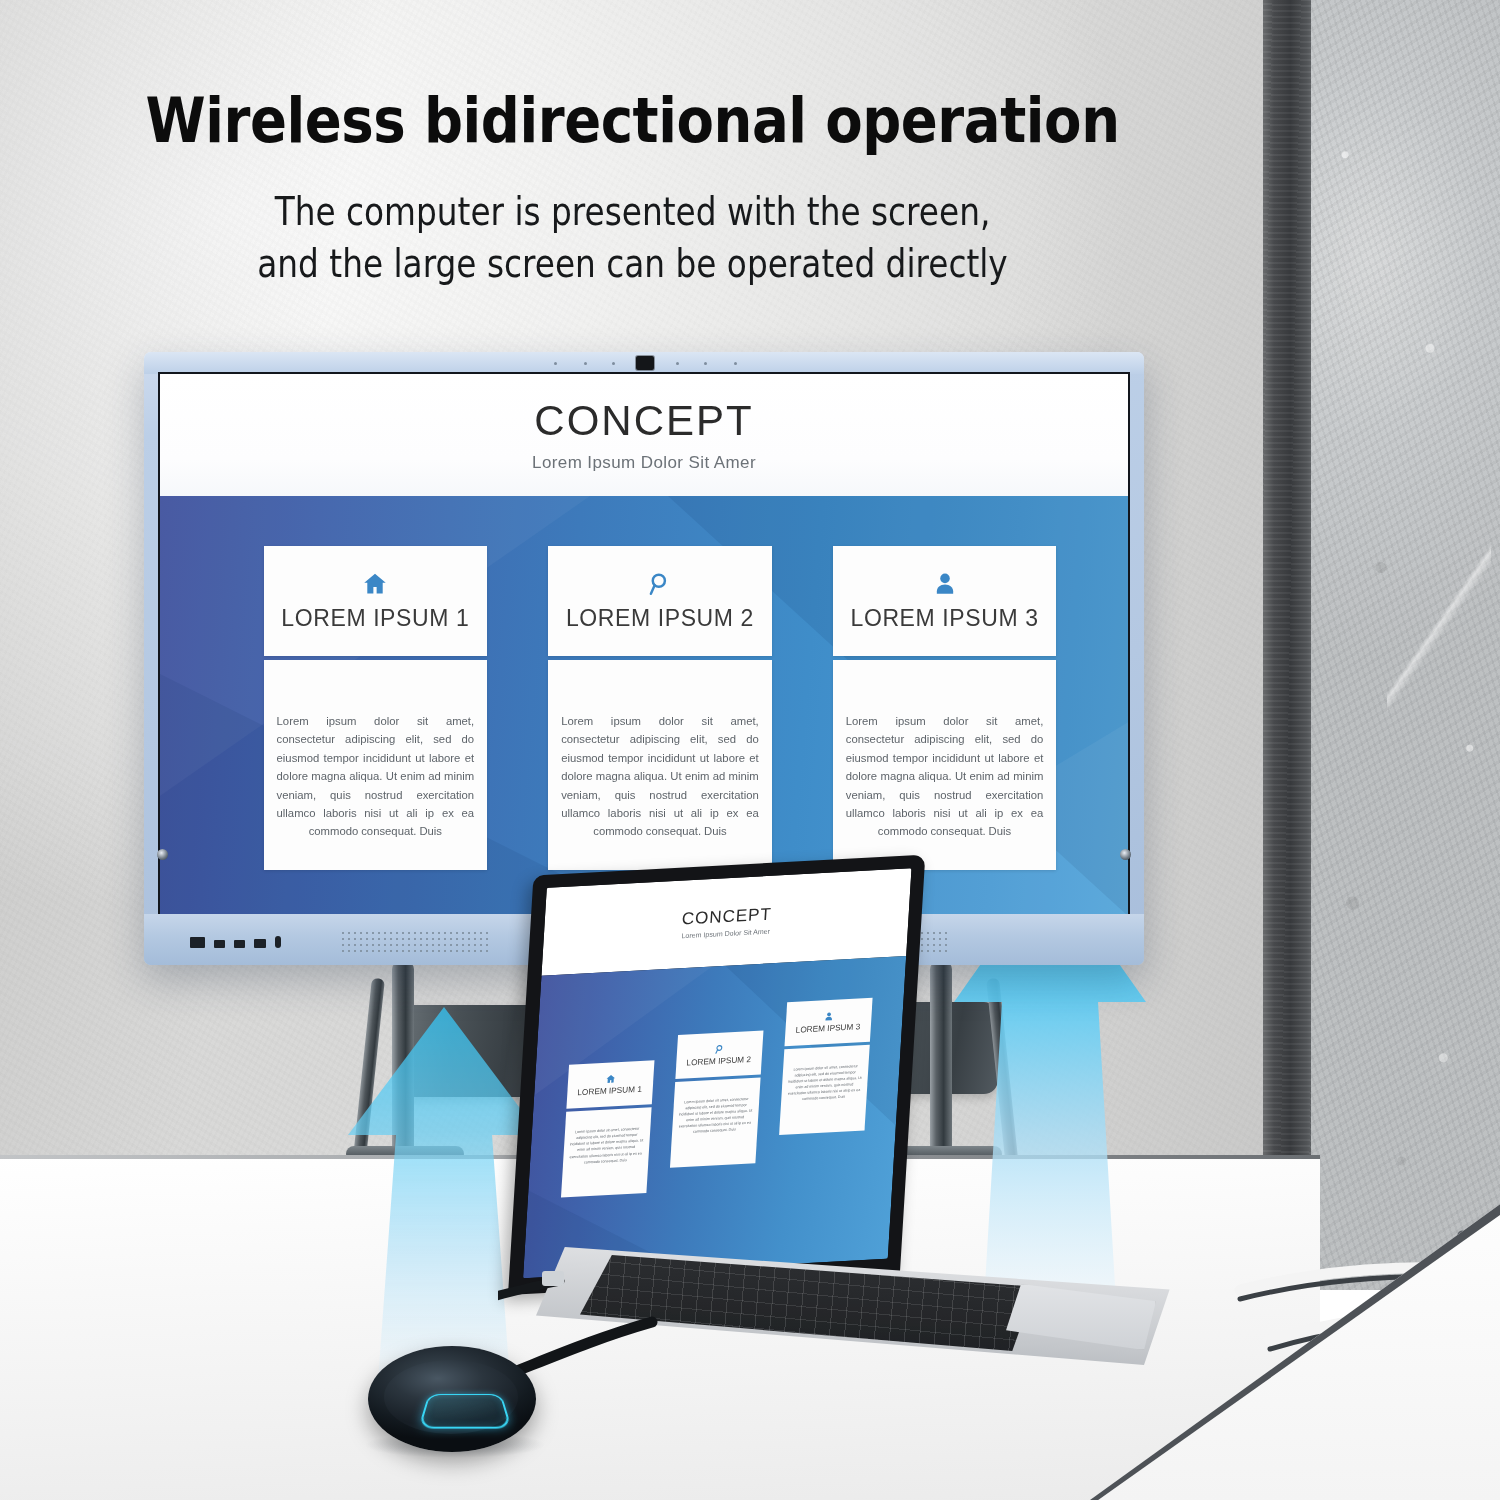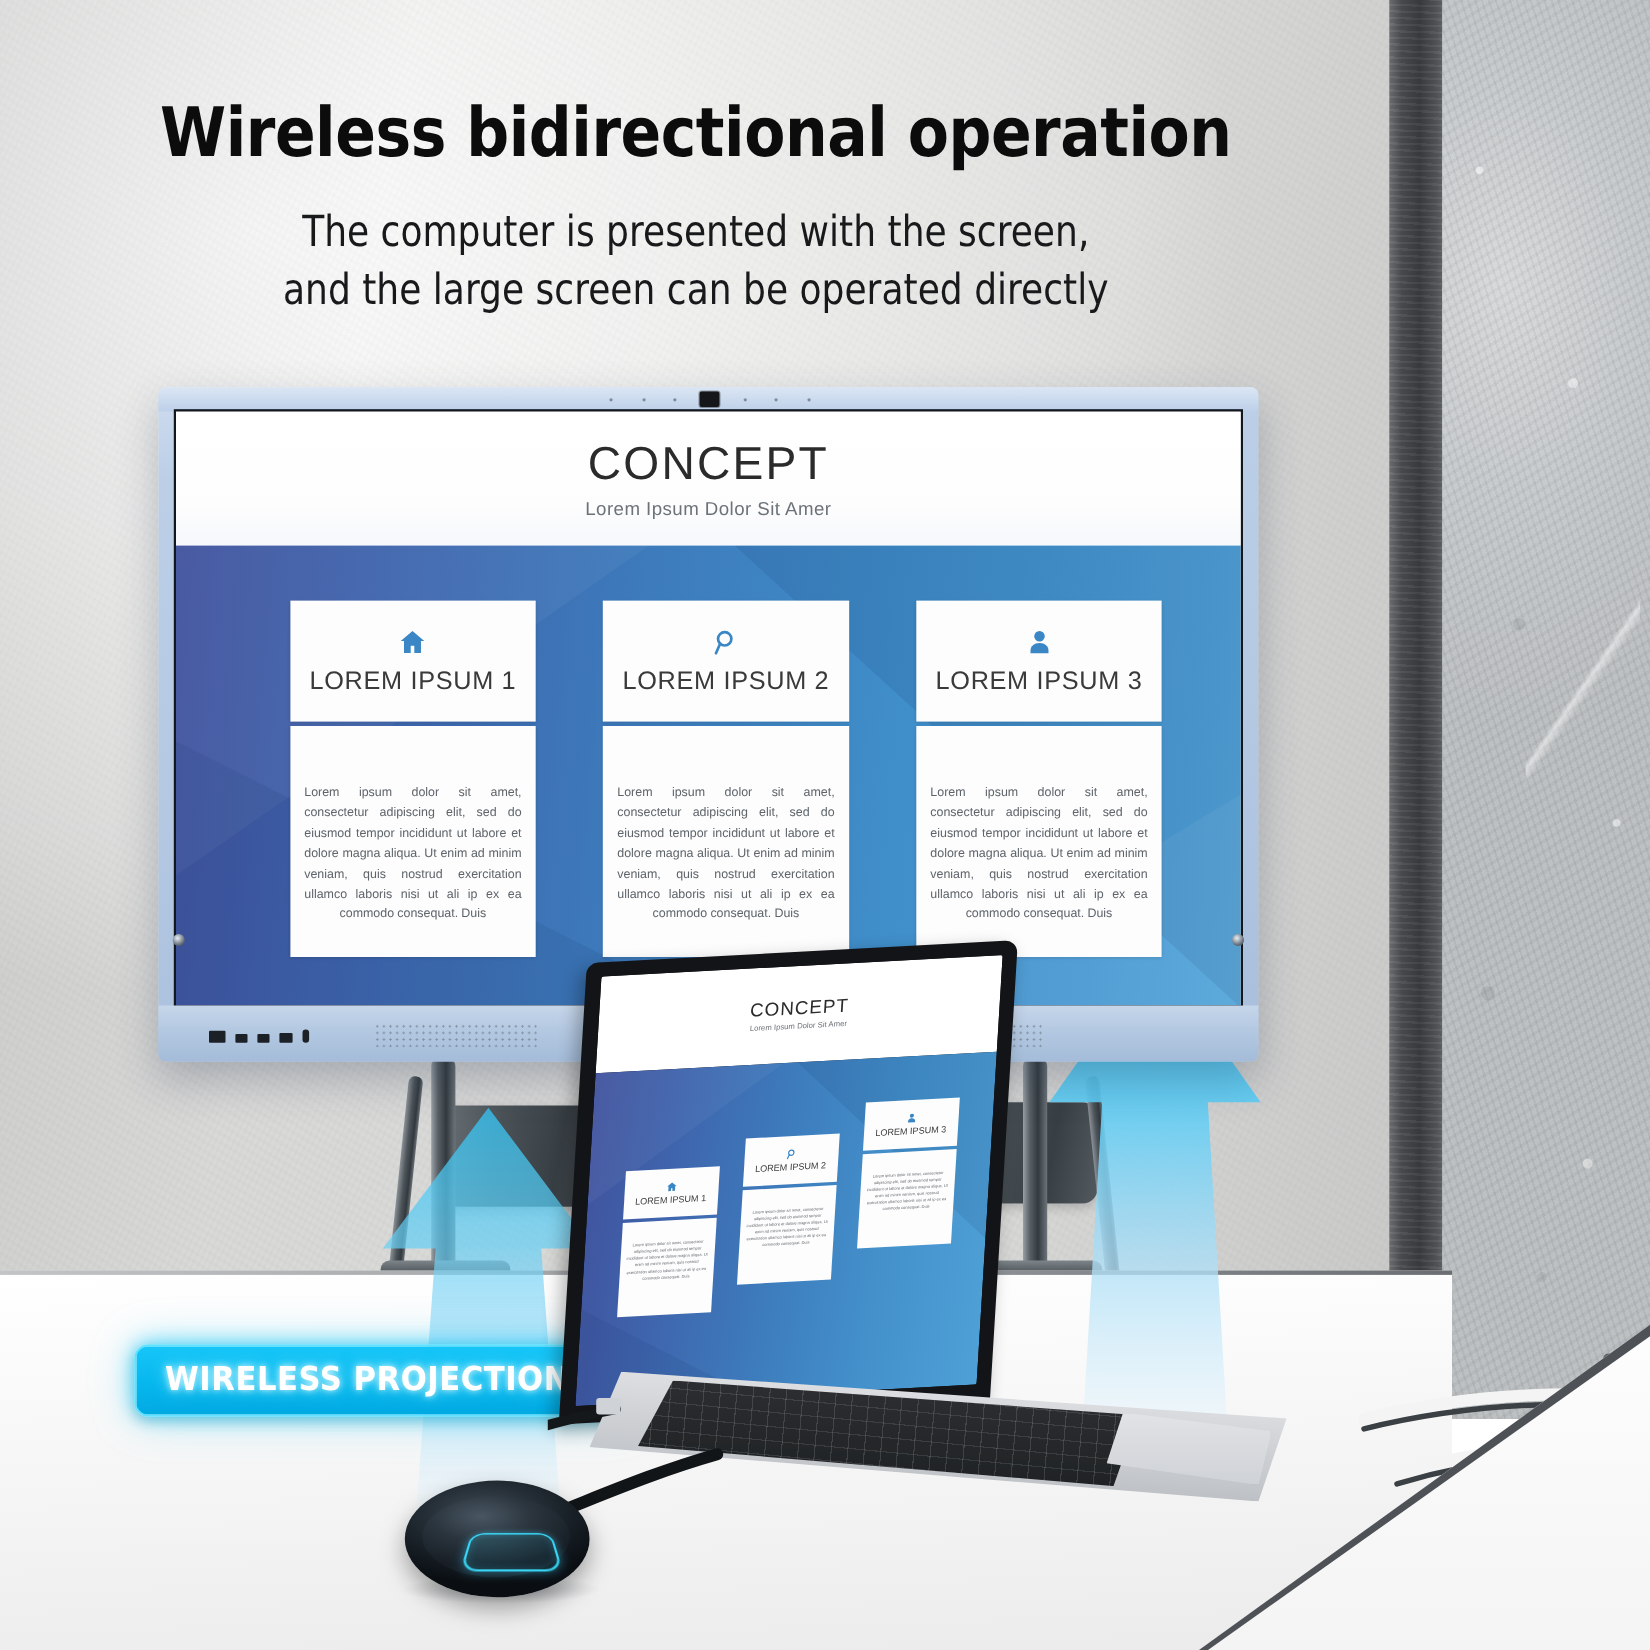--- a/index.html
+++ b/index.html
@@ -510,23 +510,20 @@
           <stop offset="0%" stop-color="#35C3F2" stop-opacity=".95"></stop>
           <stop offset="34%" stop-color="#68CFF4" stop-opacity=".86"></stop>
           <stop offset="66%" stop-color="#AADEF7" stop-opacity=".70"></stop>
           <stop offset="100%" stop-color="#EAF6FD" stop-opacity=".45"></stop>
         </linearGradient>
       </defs>
       <path d="M112,4 L208,132 L160,132 L178,378 L46,378 L64,132 L16,132 Z" fill="url(#argL)"></path>
     </svg>
   </div>
 
-  <div class="badge">
-    <div class="badge-text">WIRELESS PROJECTION</div>
-  </div>
 
   <div class="laptop">
     <div class="lid">
       <div class="lid-inner">
         <div class="lid-slide">
 
           <div class="ls-head">
             <div class="ls-title">CONCEPT</div>
             <div class="ls-sub">Lorem Ipsum Dolor Sit Amer</div>
           </div>

